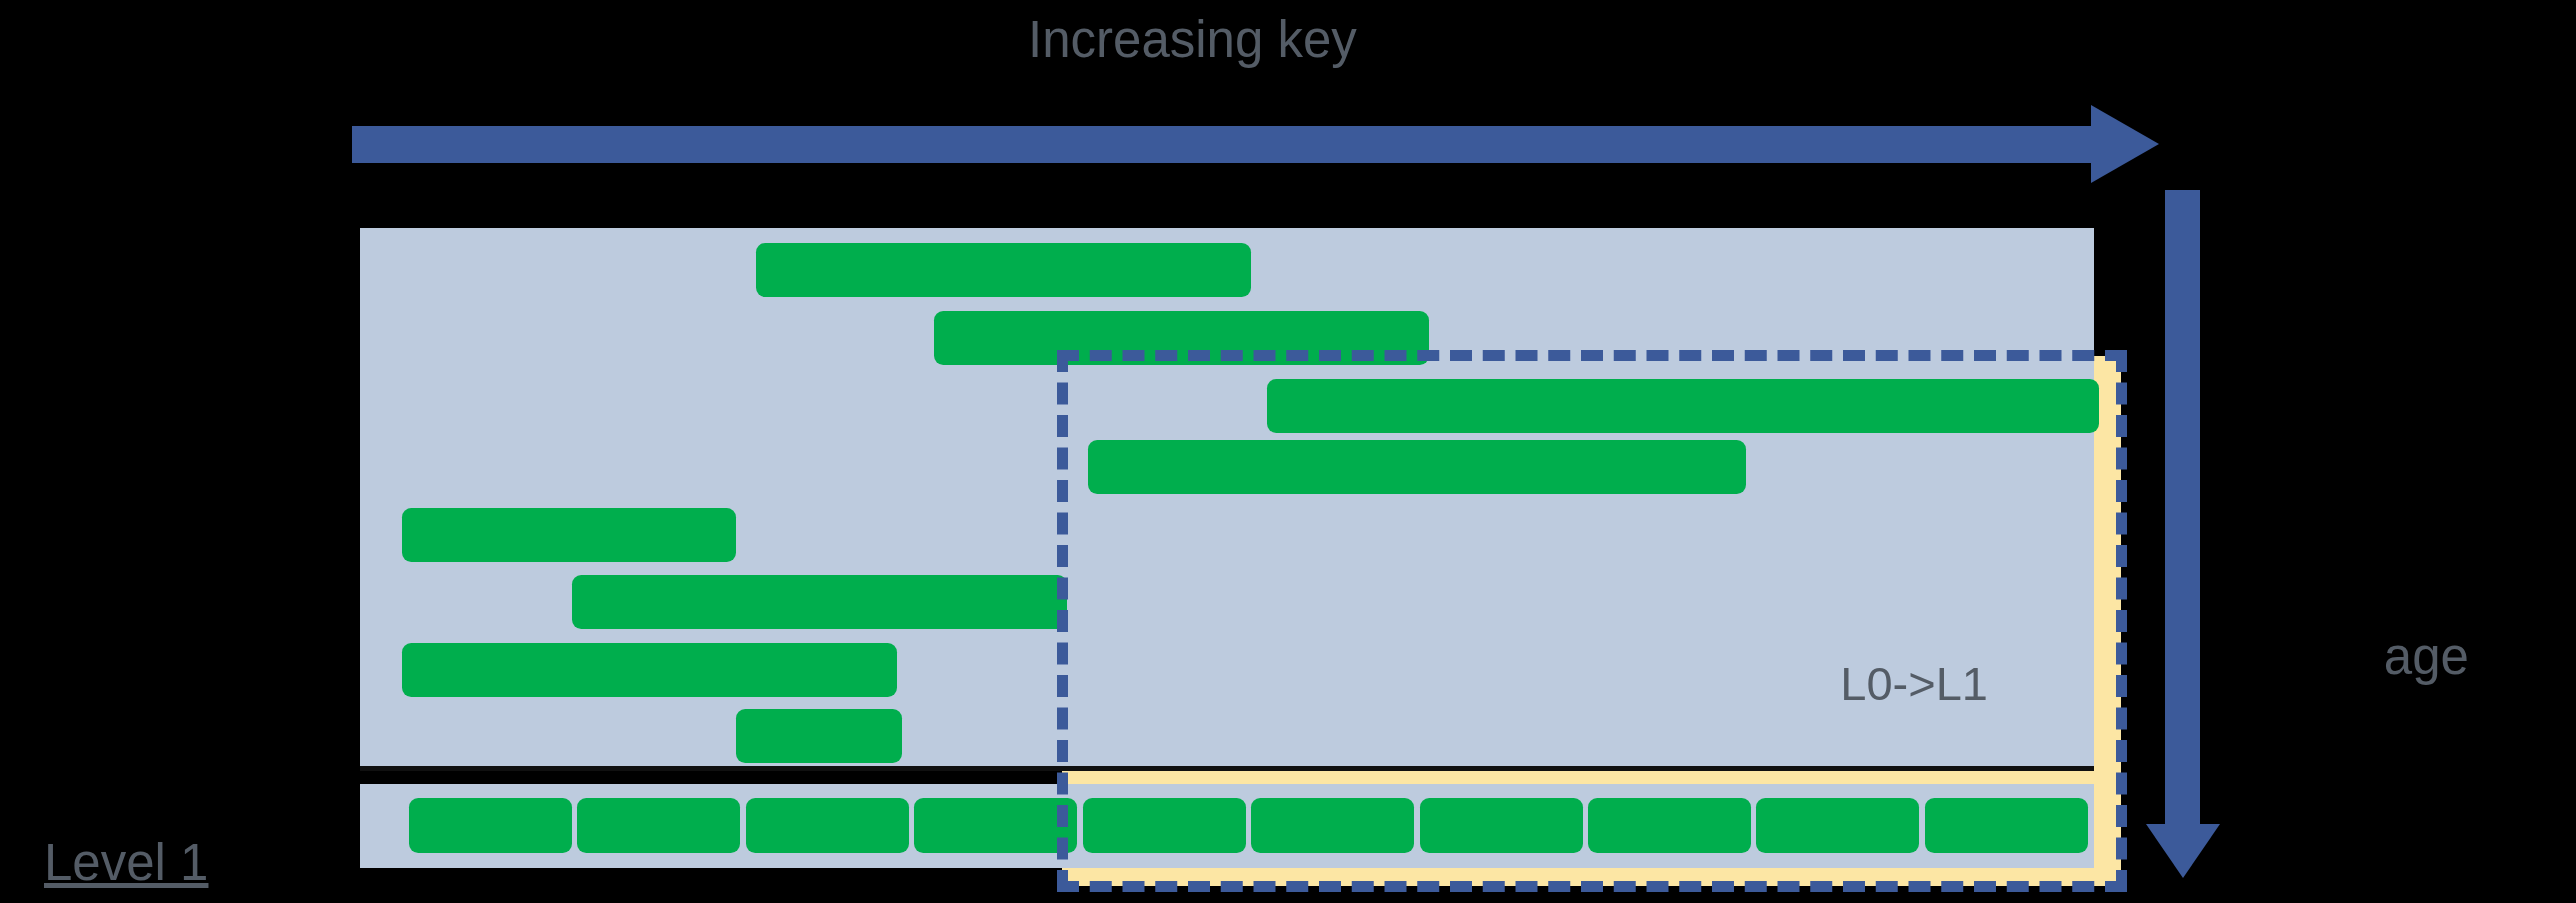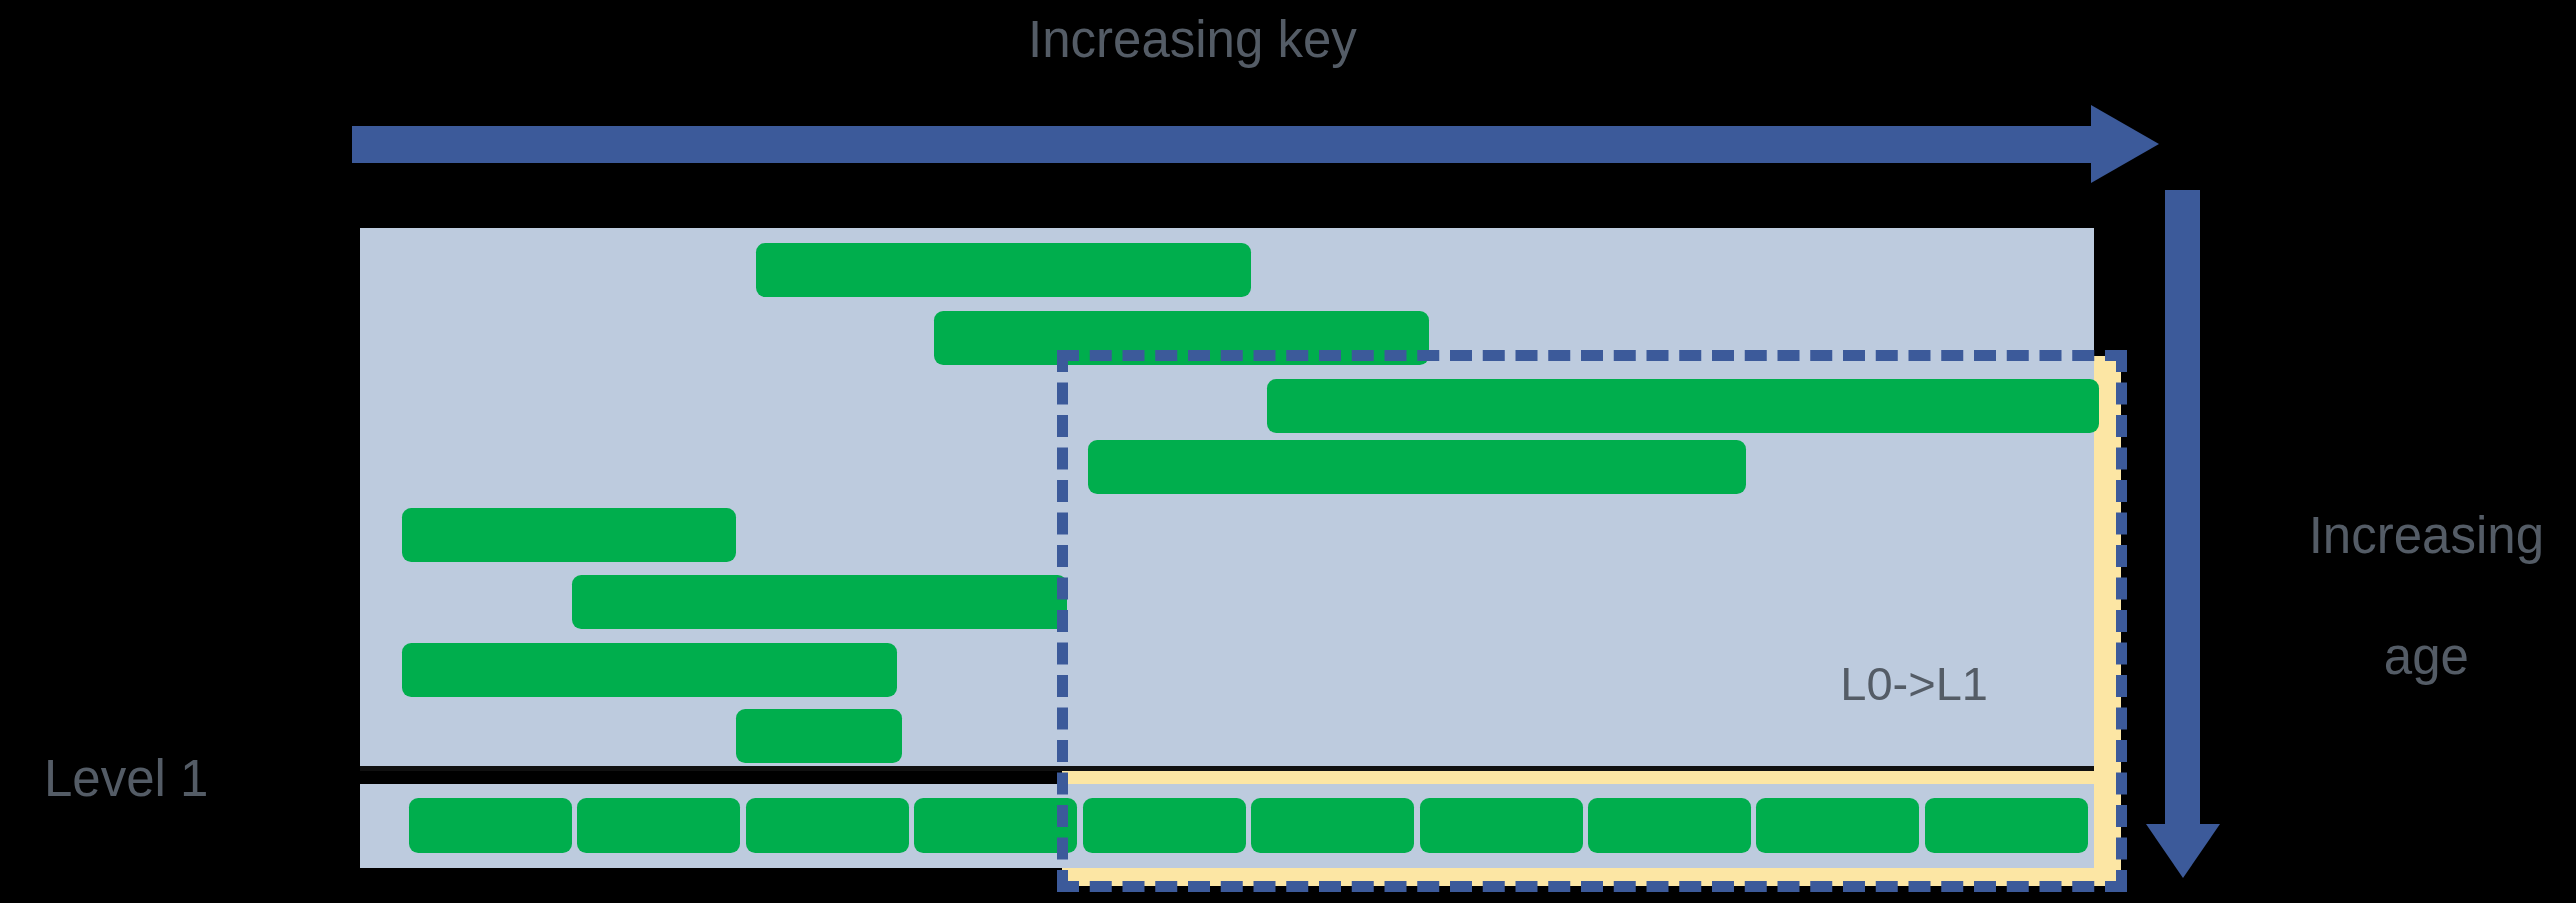--- a/index.html
+++ b/index.html
@@ -132,39 +132,39 @@
     position: absolute;
     background: #00AE4D;
     border-radius: 9.2px;
     top: 798px;
     height: 55px;
   }
   
   #key-label   { left: 1028px; top: 10px;  font-size: 51px; }
   #age-label   { left: 2235px; top: 446px; font-size: 51px; text-align: center; width: 326px; }
   #lvl0-label  { left: 44px;   top: 464px; font-size: 51px; }
-  #lvl1-label  { left: 44px;   top: 749px;font-size: 51px; }
+  #lvl1-label  { left: 44px;   top: 833px;font-size: 51px; text-decoration: underline; }
   #compaction-label {
     left: 1690px; top: 589px; width: 396px;
     font-size: 47px; text-align: center; line-height: 1.35;
   }
 </style>
 </head>
 <body>
 
 <div id="stage">
 
   <div id="key-arrow-shaft"></div>
   <div id="key-arrow-head"></div>
   <div class="lbl" id="key-label">Increasing key</div>
 
   <div id="age-arrow-shaft"></div>
   <div id="age-arrow-head"></div>
   <div class="lbl" id="age-label">
-    <span>Increasing</span><br>
+    <br>
     <span>age</span>
   </div>
 
   <div class="lbl" id="lvl1-label">Level 1</div>
 
   <div id="yellow-right"></div>
   <div id="yellow-mid"></div>
   <div id="yellow-bottom"></div>
 
   <div id="l0-panel"></div>

